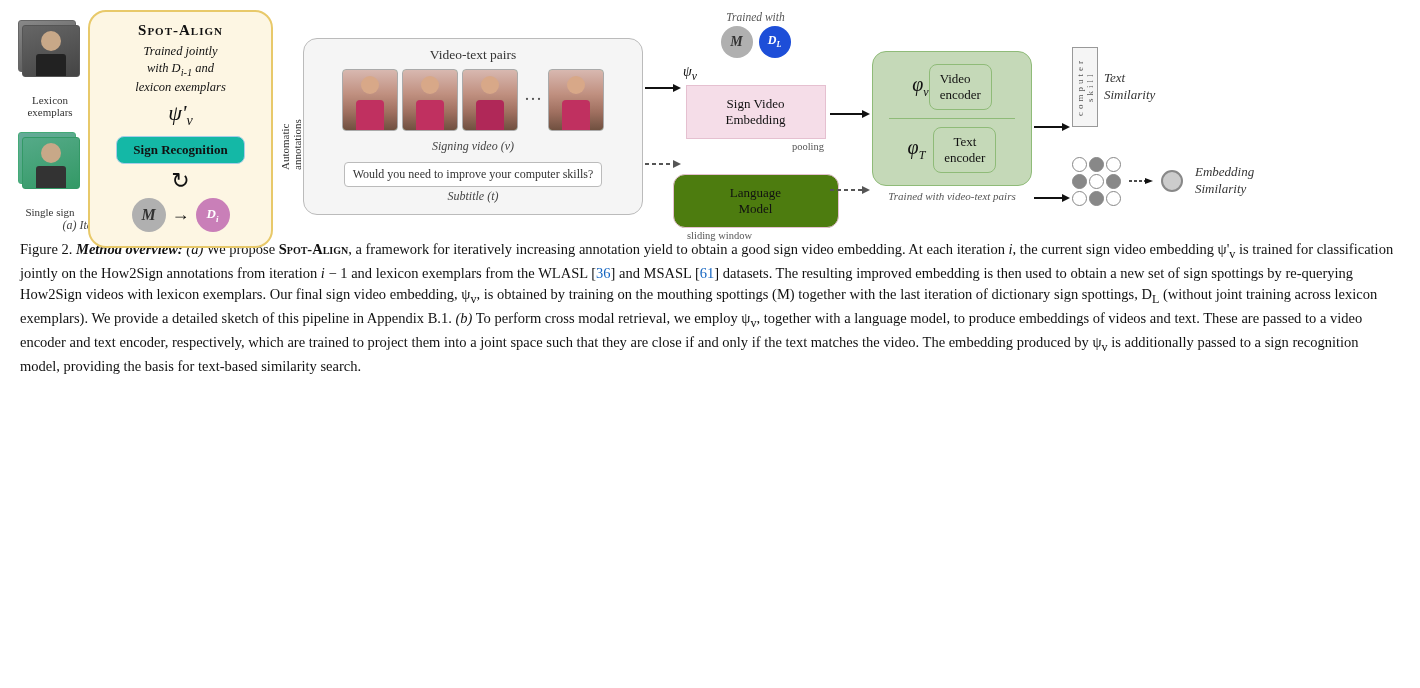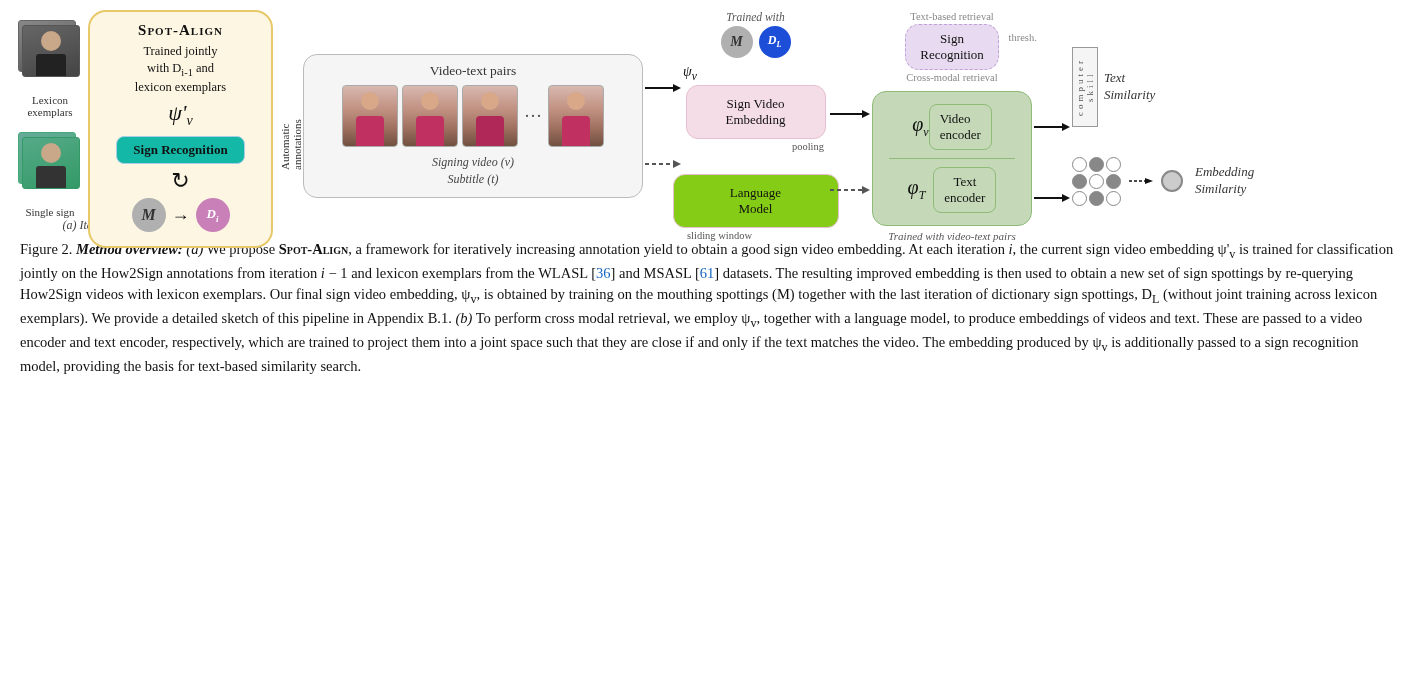--- a/index.html
+++ b/index.html
@@ -34,20 +34,21 @@
       font-family: 'Times New Roman', serif;
       font-variant: small-caps;
       font-weight: bold;
       font-size: 15px;
       letter-spacing: 1px;
       margin-bottom: 4px;
       text-align: center;
     }
 
     .italic-text {
+      font-style: italic;
       font-size: 12.5px;
       text-align: center;
       line-height: 1.35;
       margin-bottom: 4px;
     }
 
     .sign-recognition-box-a {
       background: #14b8a6;
       border-radius: 8px;
       padding: 5px 16px;
@@ -151,30 +152,30 @@
 
     .subtitle-label {
       font-size: 12px;
       color: #444;
       margin-top: 2px;
       font-style: italic;
     }
 
     .sign-video-embed-box {
       background: #f5dde8;
-      border-radius: 12px;
+      border-radius: 0;
       padding: 10px 14px;
       text-align: center;
       font-size: 13.5px;
       border: 1px solid #e5c0d0;
       width: 140px;
     }
 
     .lang-model-box {
-      background: #84cc16;
+      background: #4d7c0f;
       border-radius: 12px;
       padding: 10px 14px;
       text-align: center;
       font-size: 13.5px;
       border: 1px solid #e5c0d0;
       width: 166px;
     }
 
     .sign-recog-cloud {
       background: #e8daf0;
@@ -461,20 +462,21 @@
                 <div class="person-silhouette">
                   <div class="person-head"></div>
                   <div class="person-body" style="background:#c03060;"></div>
                 </div>
               </div>
             </div>
             <div class="signing-video-label">
               Signing video (<i>v</i>)
             </div>
 
+            <div class="subtitle-box" style="margin-top:8px;">Would you need to improve your computer skills?</div>
             <div class="subtitle-label">Subtitle (<i>t</i>)</div>
           </div>
         </div>
 
         <div style="display:flex; flex-direction:column; align-items:center; justify-content:center; height:130px; padding:0 2px;">
           <svg width="36" height="16">
             <line x1="0" y1="8" x2="28" y2="8" stroke="#111" stroke-width="2"></line>
             <polygon points="28,4 36,8 28,12" fill="#111"></polygon>
           </svg>
           <div style="height:60px;"></div>
@@ -524,31 +526,20 @@
           </svg>
           <div style="height:60px;"></div>
           <svg width="40" height="16">
             <line x1="0" y1="8" x2="32" y2="8" stroke="#555" stroke-width="2" stroke-dasharray="4,3"></line>
             <polygon points="32,4 40,8 32,12" fill="#555"></polygon>
           </svg>
         </div>
 
         <div style="display:flex; flex-direction:column; align-items:center; gap:0; position:relative;">
 
-          <div style="position:relative; display:flex; flex-direction:column; align-items:center; margin-bottom:8px;">
-            <div style="font-size:10.5px; color:#888; margin-bottom:2px;">Text-based retrieval</div>
-            <div style="position:relative;">
-              <div class="sign-recog-cloud">
-                <div style="font-size:13px;">Sign</div>
-                <div style="font-size:13px;">Recognition</div>
-              </div>
-              <div style="position:absolute; right:-38px; top:8px; font-size:10.5px; color:#888;">thresh.</div>
-            </div>
-            <div style="font-size:10.5px; color:#888; margin-top:2px;">Cross-modal retrieval</div>
-          </div>
 
           <div style="background:#c5d9b8; border-radius:14px; padding:12px 16px; display:flex; flex-direction:column; align-items:center; gap:8px; border:1.5px solid #8fbb78; width:160px;">
 
             <div style="display:flex; flex-direction:row; align-items:center; gap:0;">
               <div style="font-size:20px; font-style:italic;">φ<sub style="font-size:12px;">v</sub></div>
               <div style="background:#c5d9b8; border:1.5px solid #8fbb78; border-radius:8px; padding:6px 10px; text-align:left;">
                 <div style="font-size:13px;">Video</div>
                 <div style="font-size:13px;">encoder</div>
               </div>
             </div>

